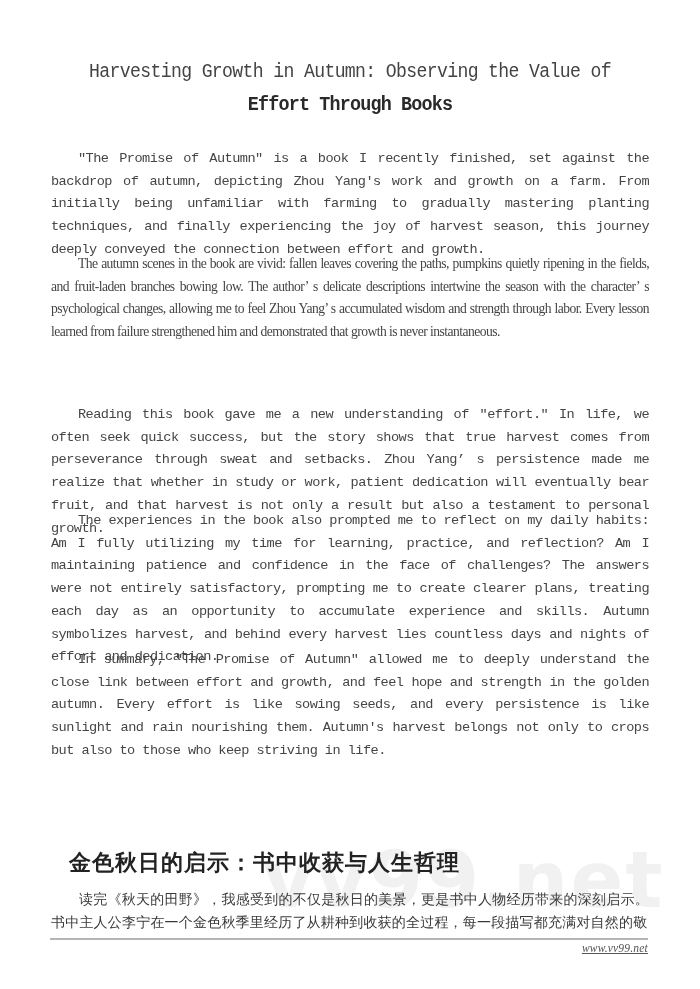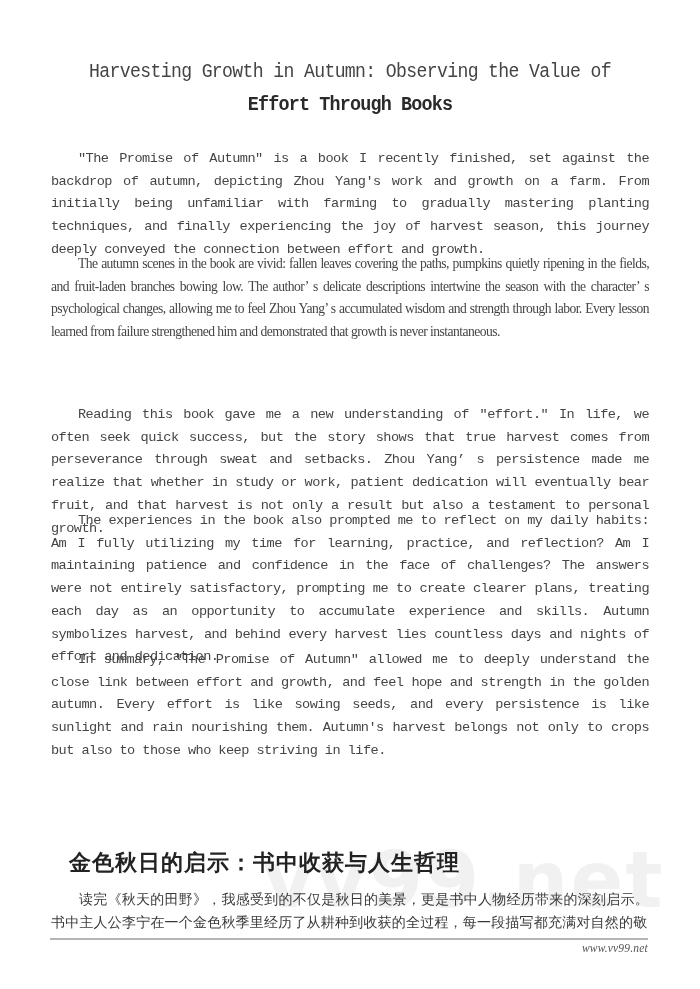--- a/index.html
+++ b/index.html
@@ -123,20 +123,21 @@
     }
     .footer-url {
       position: absolute;
       top: 942px;
       right: 52px;
       font-family: "Liberation Serif", "DejaVu Serif", serif;
       font-style: italic;
       font-size: 11.5px;
       color: #555;
       letter-spacing: 0.2px;
+      text-decoration: underline;
     }
   </style>
 </head>
 <body>
 
 <div class="watermark">vv99.net</div>
 
 <div class="page">
   <h1 class="title title-line1">Harvesting Growth in Autumn: Observing the Value of</h1>
   <h1 class="title title-line2">Effort Through Books</h1>

